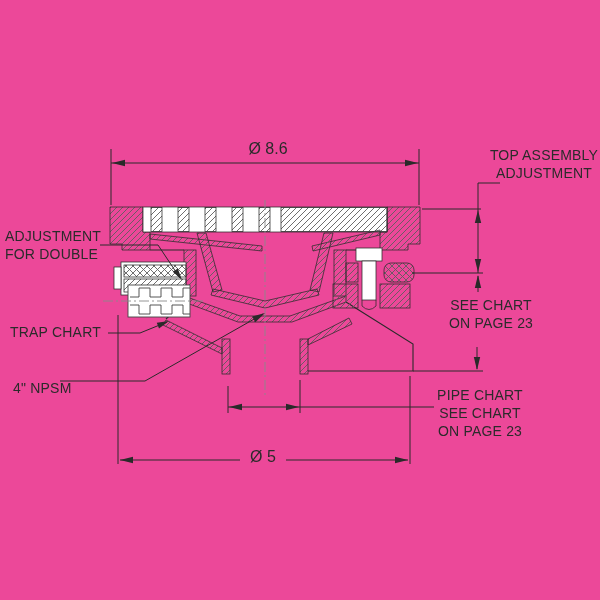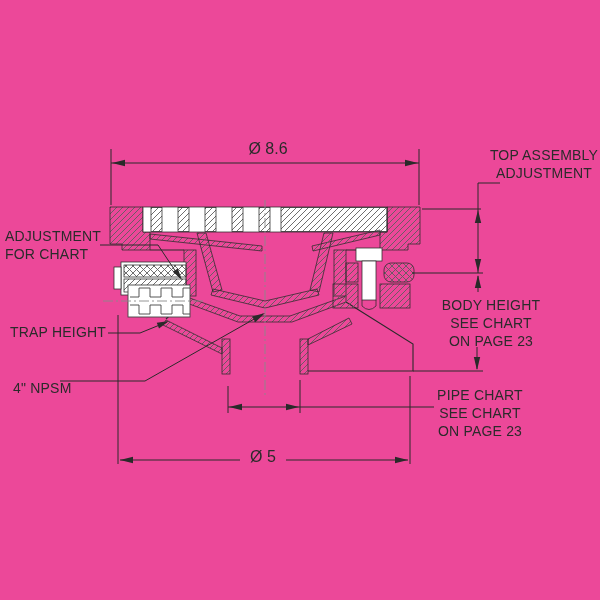--- a/index.html
+++ b/index.html
@@ -128,31 +128,30 @@
 
   <div class="dimtext" style="left:218px;top:140px;width:100px;">Ø 8.6</div>
 
   <div class="lbl center" style="left:488px;top:146px;width:112px;">
     <div>TOP ASSEMBLY</div>
     <div>ADJUSTMENT</div>
   </div>
 
   <div class="lbl" style="left:5px;top:227px;">
     <div>ADJUSTMENT</div>
-    <div>FOR CHART</div>
+    <div>FOR DOUBLE</div>
   </div>
 
   <div class="lbl" style="left:10px;top:323px;">
-    <div>TRAP HEIGHT</div>
+    <div>TRAP CHART</div>
   </div>
 
   <div class="lbl" style="left:13px;top:379px;">4" NPSM</div>
 
   <div class="lbl center" style="left:436px;top:296px;width:110px;">
-    <div>BODY HEIGHT</div>
     <div>SEE CHART</div>
     <div>ON PAGE 23</div>
   </div>
 
   <div class="lbl center" style="left:425px;top:386px;width:110px;">
     <div>PIPE CHART</div>
     <div>SEE CHART</div>
     <div>ON PAGE 23</div>
   </div>
 

